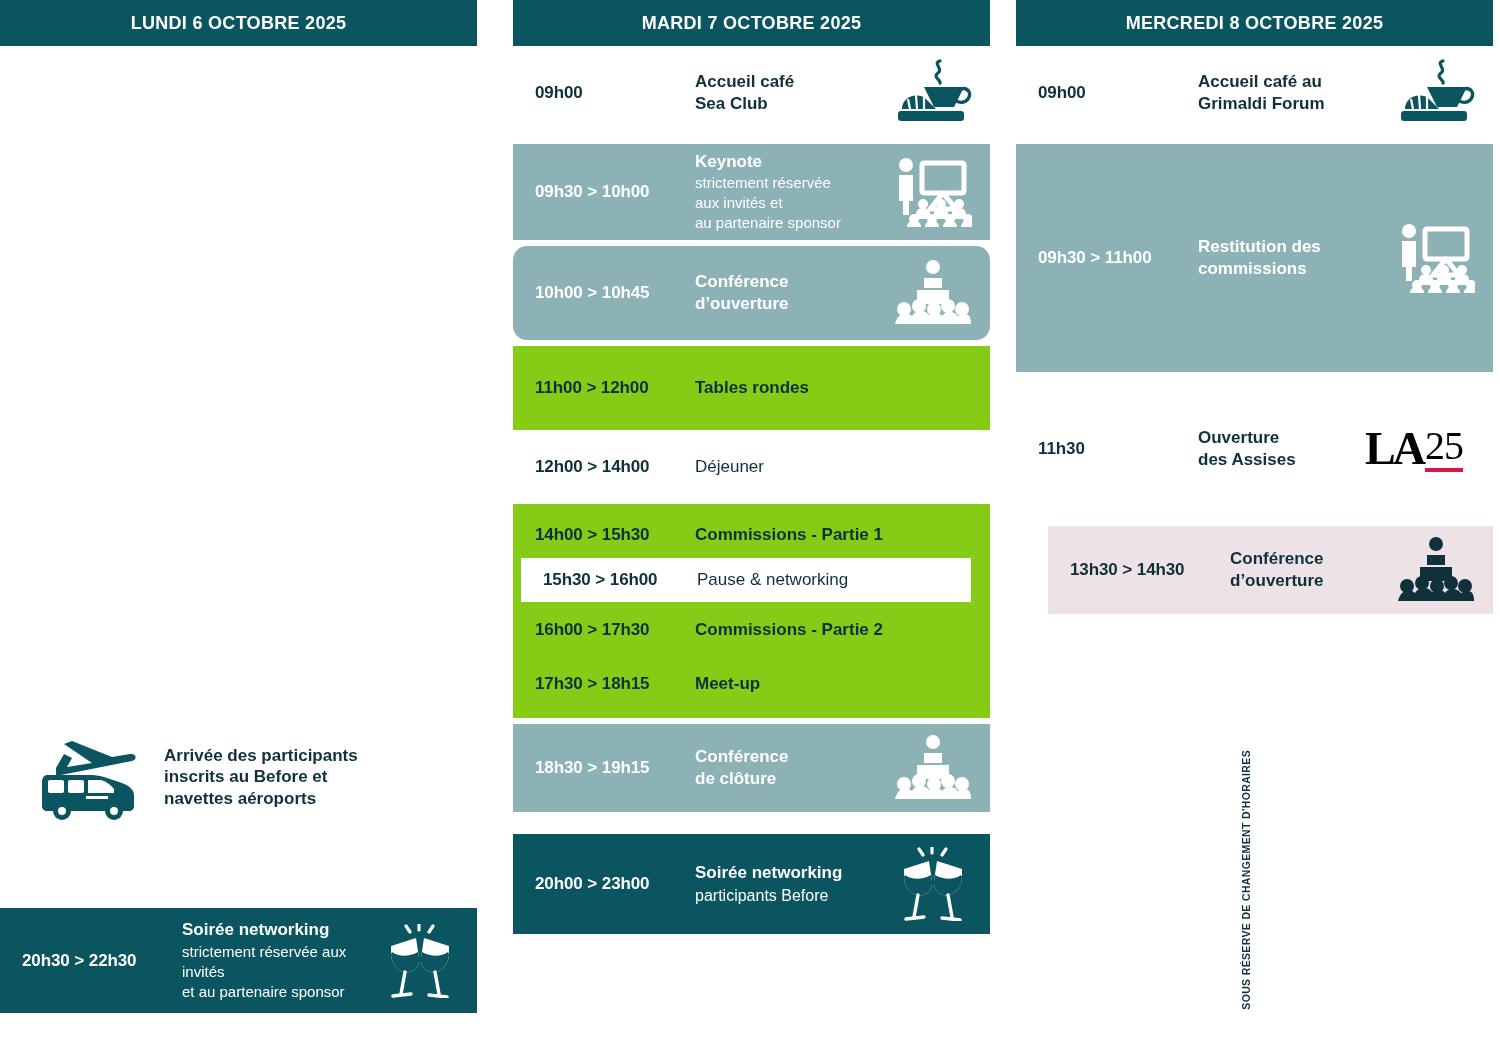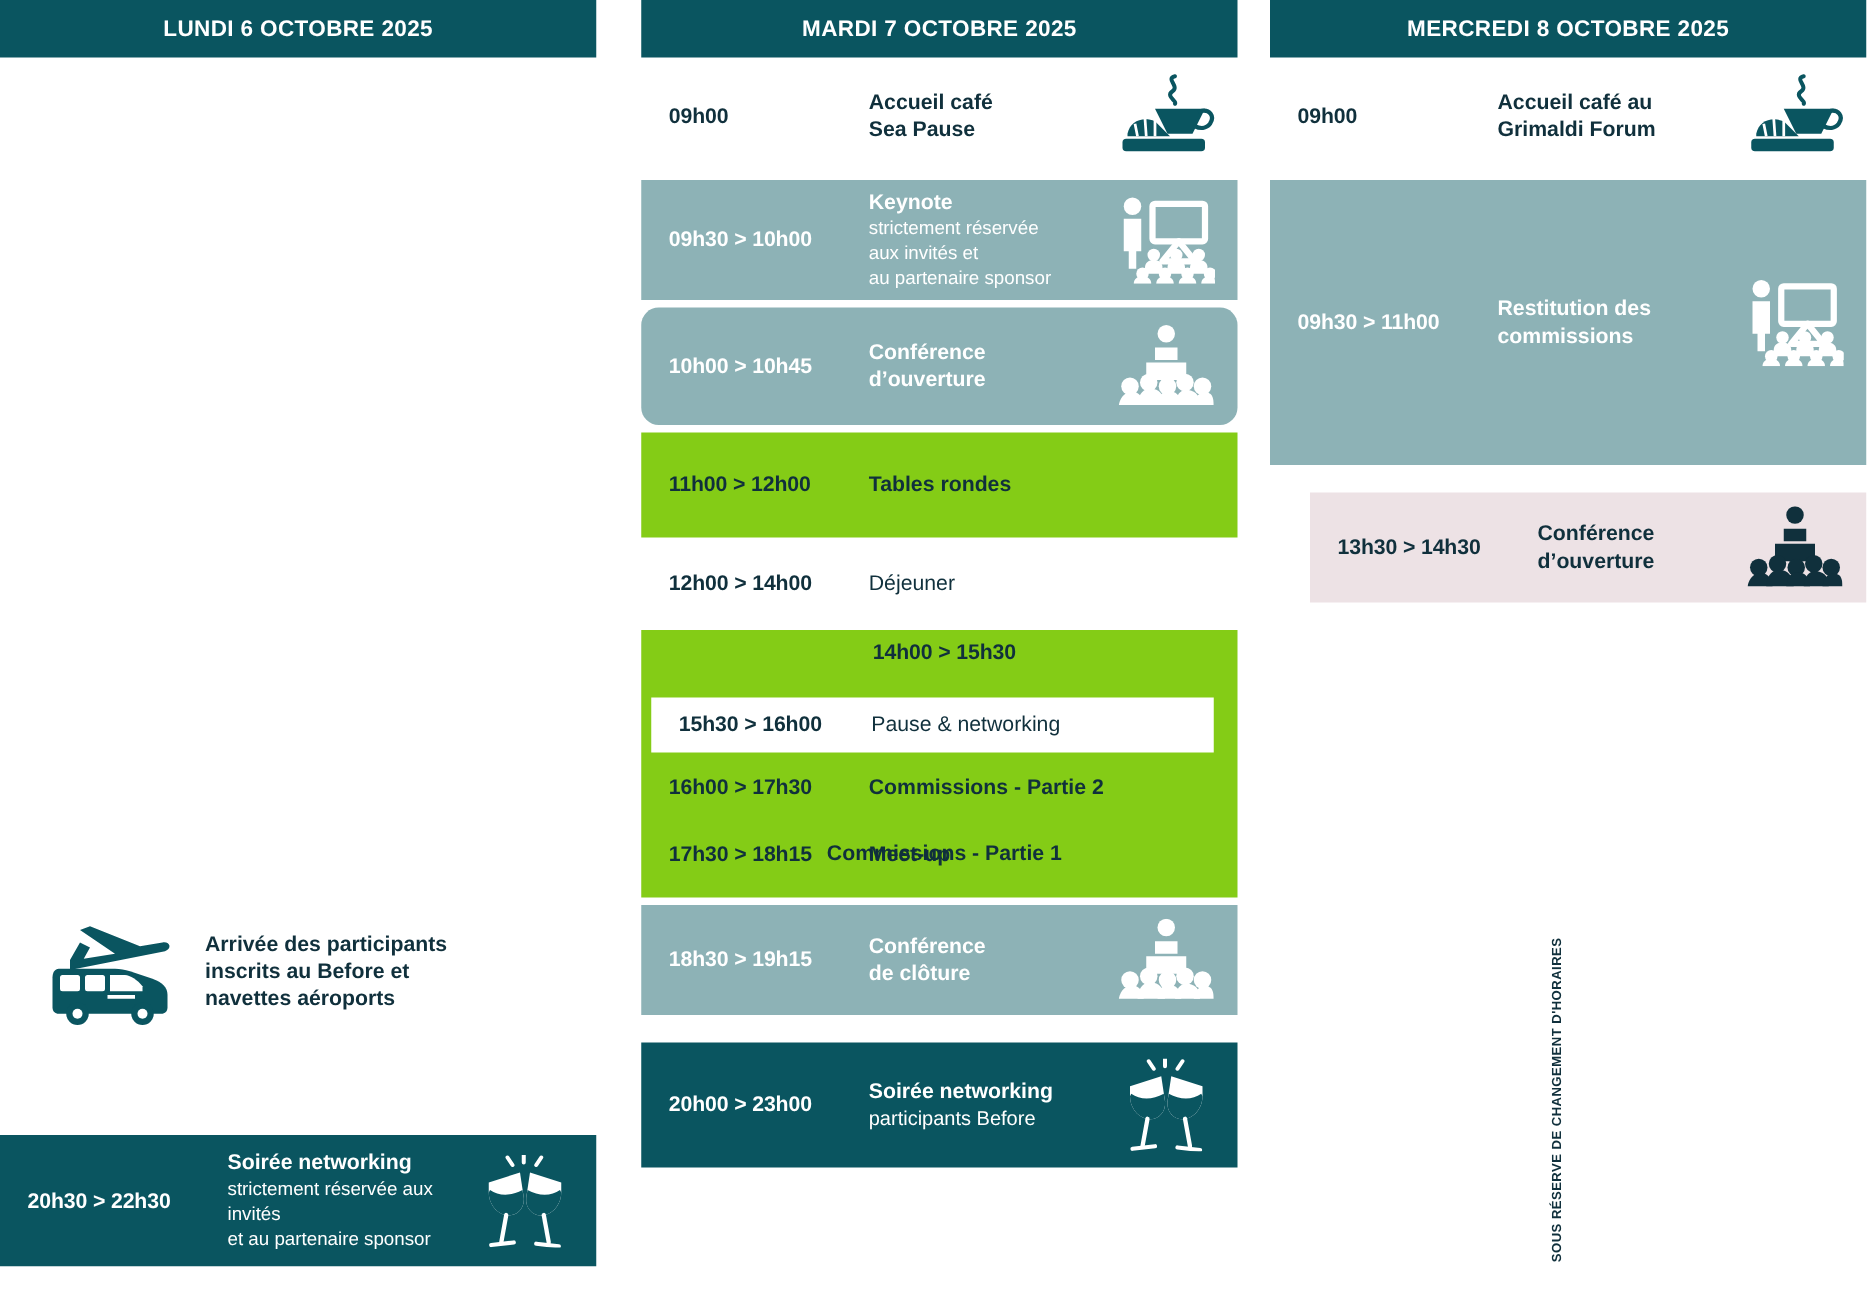--- a/index.html
+++ b/index.html
@@ -190,21 +190,21 @@
     </div>
   </div>
 
   <div class="col col-tue">
     <div class="day-header">MARDI 7 OCTOBRE 2025</div>
 
     <div class="slot bg-white" style="height:90px; margin-top:2px;">
       <div class="time">09h00</div>
       <div class="body">
         <div class="title" style="white-space:pre-line;">Accueil café
-Sea Pause</div>
+Sea Club</div>
       </div>
       <div class="icon-wrap">
         <svg class="ic" width="78" height="72" viewBox="0 0 78 72" aria-hidden="true">
           <path d="M46 4 C38 6 50 12 44 16 C38 20 48 24 46 26" stroke="#0a5560" stroke-width="3.2" fill="none" stroke-linecap="round"></path>
           <path d="M30 30 L70 30 L60 50 L40 50 Z" fill="#0a5560"></path>
           <path d="M66 32 C74 30 78 36 74 42 C71 46 66 46 62 44" stroke="#0a5560" stroke-width="3.4" fill="none" stroke-linecap="round"></path>
           <path d="M8 50 C10 40 20 36 30 40 L38 48 L42 52 L8 52 Z" fill="#0a5560"></path>
           <path d="M14 42 L16 52 M22 38 L23 52 M30 39 L30 52" stroke="#ffffff" stroke-width="2.2"></path>
           <rect x="4" y="54" width="66" height="10" rx="3" fill="#0a5560"></rect>
         </svg>
@@ -283,21 +283,21 @@
     <div class="slot bg-white" style="height:62px; margin-top:6px;">
       <div class="time">12h00 &gt; 14h00</div>
       <div class="body">
         <div class="title light">Déjeuner</div>
       </div>
       <div class="icon-wrap"></div>
     </div>
 
     <div class="bg-grey" style="margin-top:6px; padding:8px 0;">
 
-      <div class="slot" style="height:46px;flex-direction:column;">
+      <div class="slot" style="height:46px;">
         <div class="time">14h00 &gt; 15h30</div>
         <div class="body">
           <div class="title">Commissions - Partie 1</div>
         </div>
         <div class="icon-wrap"></div>
       </div>
 
       <div class="slot bg-white" style="height:44px; margin:0 19px 0 8px;">
         <div class="time" style="flex:0 0 154px;">15h30 &gt; 16h00</div>
         <div class="body">
@@ -418,20 +418,36 @@
               <path d="M31 70 L45 70 C45 66 42 64 38 64 C34 64 31 66 31 70 Z"></path>
             <circle cx="56" cy="62" r="5"></circle>
               <path d="M49 70 L63 70 C63 66 60 64 56 64 C52 64 49 66 49 70 Z"></path>
             <circle cx="74" cy="62" r="5"></circle>
               <path d="M67 70 L78 70 C78 66 78 64 74 64 C70 64 67 66 67 70 Z"></path>
           </g>
         </svg>
       </div>
     </div>
 
+    <div class="slot bg-white" style="height:110px; margin-top:22px;">
+      <div class="time">11h30</div>
+      <div class="body">
+        <div class="title" style="white-space:pre-line;">Ouverture
+des Assises</div>
+      </div>
+      <div class="icon-wrap" style="width:130px;">
+        <div class="la25">
+          <span class="la">LA</span>
+          <span class="num-wrap">
+            <span class="num">25</span>
+            <span class="rule"></span>
+          </span>
+        </div>
+      </div>
+    </div>
 
     <div class="slot bg-pink" style="height:88px; margin-top:22px;">
       <div class="time">13h30 &gt; 14h30</div>
       <div class="body">
         <div class="title" style="white-space:pre-line;">Conférence
 d’ouverture</div>
       </div>
       <div class="icon-wrap">
         <svg class="ic" width="76" height="66" viewBox="0 0 76 66" aria-hidden="true">
           <circle cx="38" cy="7" r="7" fill="#10303c"></circle>

